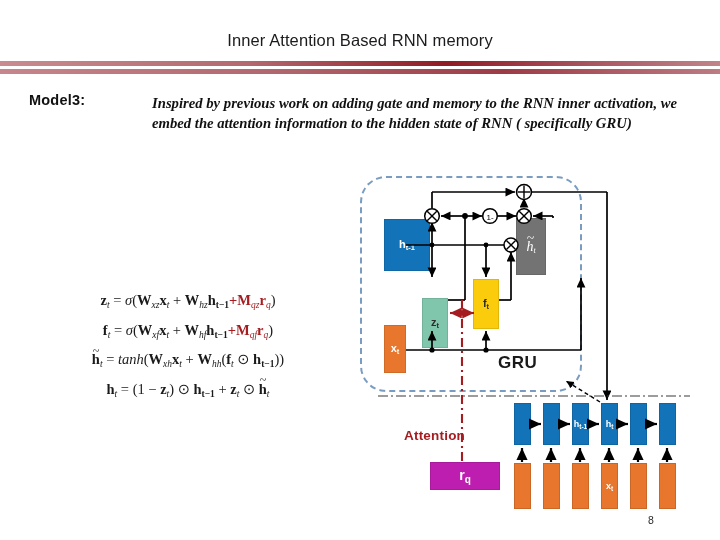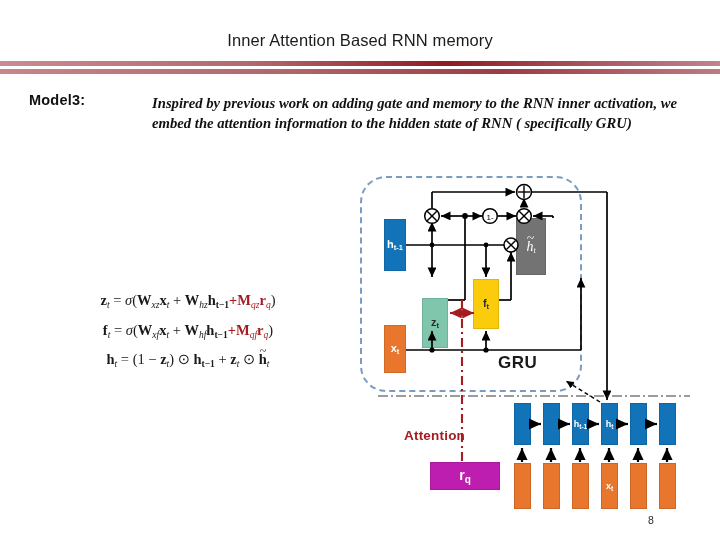--- a/index.html
+++ b/index.html
@@ -140,21 +140,21 @@
     display: flex;
     align-items: center;
     justify-content: center;
     color: #ffffff;
     font-family: "Liberation Sans", sans-serif;
     font-size: 11px;
     font-weight: bold;
   }
   .ubox .lbl-sub { font-size: 7.5px; vertical-align: -0.25em; }
 
-  #box-hprev { left:384px; top:219px; width:22px; height:52px; background:#1273b8; }
+  #box-hprev { left:384px; top:219px; width:46px; height:52px; background:#1273b8; }
   #box-zt    { left:422px; top:279px; width:26px; height:50px; background:#7fc6ac; color:#2d2d2d;margin-top:19px; }
   #box-ft    { left:473px; top:279px; width:26px; height:50px; background:#fbcc0b; color:#2d2d2d; }
   #box-htil  { left:516px; top:218px; width:30px; height:57px; background:#737373; }
   #box-xt    { left:384px; top:325px; width:22px; height:48px; background:#e8762c; }
   #box-rq    { left:430px; top:462px; width:70px; height:28px; background:#bd1eb0; font-size:14px; }
 
   #box-htil .tilde-h {
     font-family: "Liberation Serif", serif;
     font-style: italic;
     font-weight: normal;
@@ -237,20 +237,23 @@
 <div id="model-desc">Inspired by previous work on adding gate and memory to the RNN inner activation, we embed the attention information to the hidden state of  RNN ( specifically GRU)</div>
 
 <div id="equations">
   <div class="eq">
     <span class="bfv">z</span><span class="sub">t</span> = <span class="it">σ</span>(<span class="bfv">W</span><span class="sub">xz</span><span class="bfv">x</span><span class="sub">t</span> + <span class="bfv">W</span><span class="sub">hz</span><span class="bfv">h</span><span class="subb">t−1</span><span class="red"><span class="bfv">+M</span><span class="sub">qz</span><span class="bfv">r</span><span class="sub">q</span></span>)
   </div>
   <div class="eq">
     <span class="bfv">f</span><span class="sub">t</span> = <span class="it">σ</span>(<span class="bfv">W</span><span class="sub">xf</span><span class="bfv">x</span><span class="sub">t</span> + <span class="bfv">W</span><span class="sub">hf</span><span class="bfv">h</span><span class="subb">t−1</span><span class="red"><span class="bfv">+M</span><span class="sub">qf</span><span class="bfv">r</span><span class="sub">q</span></span>)
   </div>
   <div class="eq">
+    <span class="tld"><span class="bfv">h</span></span><span class="sub">t</span> = <span class="it">tanh</span>(<span class="bfv">W</span><span class="sub">xh</span><span class="bfv">x</span><span class="sub">t</span> + <span class="bfv">W</span><span class="sub">hh</span>(<span class="bfv">f</span><span class="sub">t</span> ⊙ <span class="bfv">h</span><span class="subb">t−1</span>))
+  </div>
+  <div class="eq">
     <span class="bfv">h</span><span class="sub">t</span> = (1 − <span class="bfv">z</span><span class="sub">t</span>) ⊙ <span class="bfv">h</span><span class="subb">t−1</span> + <span class="bfv">z</span><span class="sub">t</span> ⊙ <span class="tld"><span class="bfv">h</span></span><span class="sub">t</span>
   </div>
 </div>
 
 <div id="gru-box"></div>
 <div id="gru-label">GRU</div>
 
 <div class="ubox" id="box-hprev">
   <span>h<span class="lbl-sub">t-1</span></span>
 </div>

